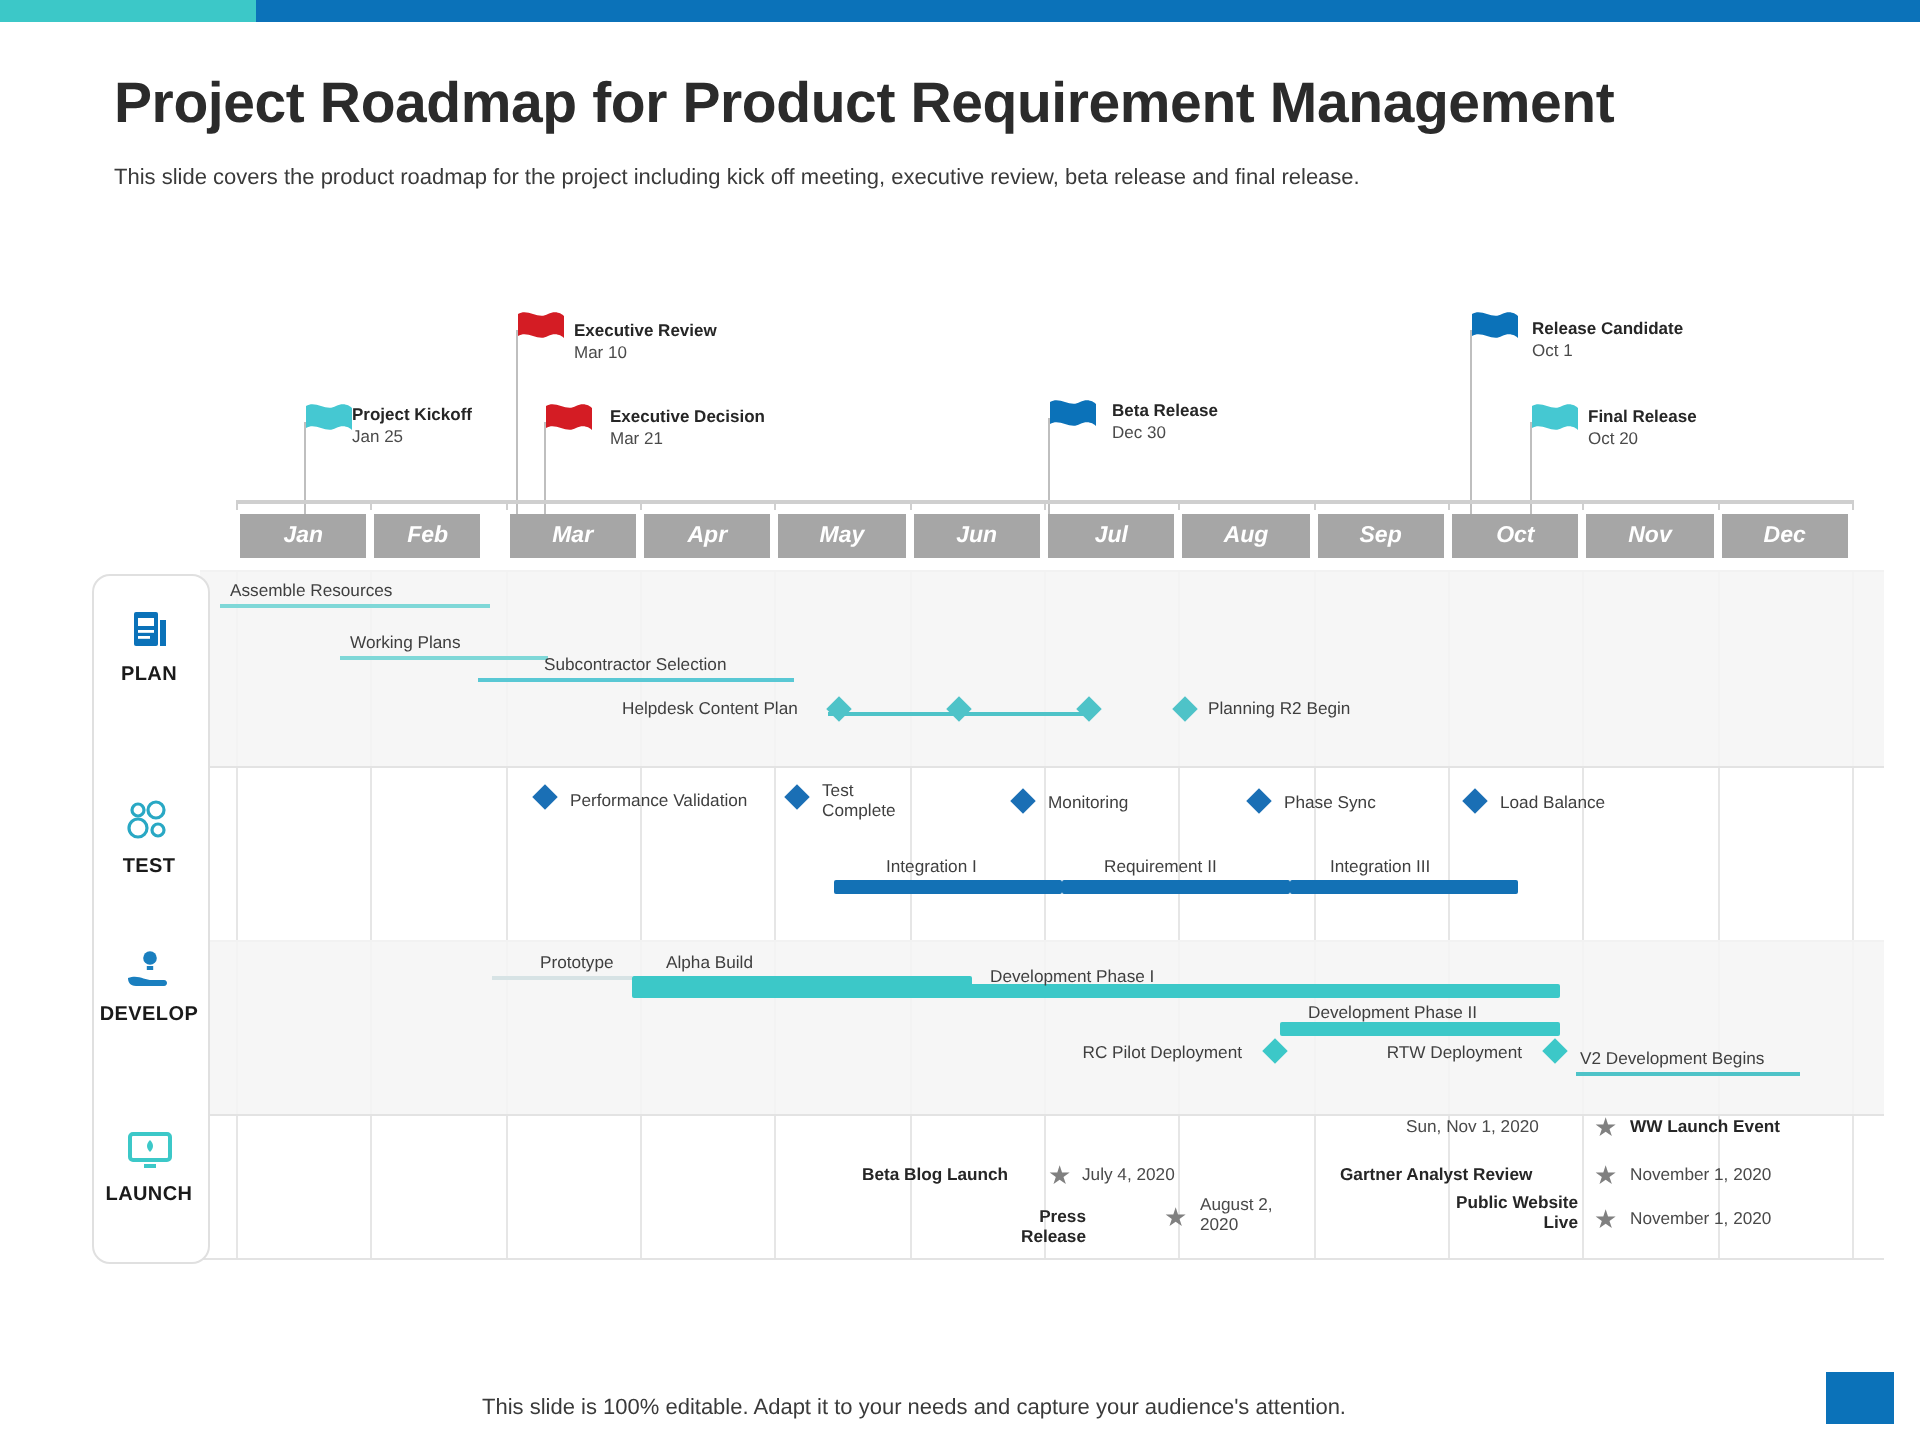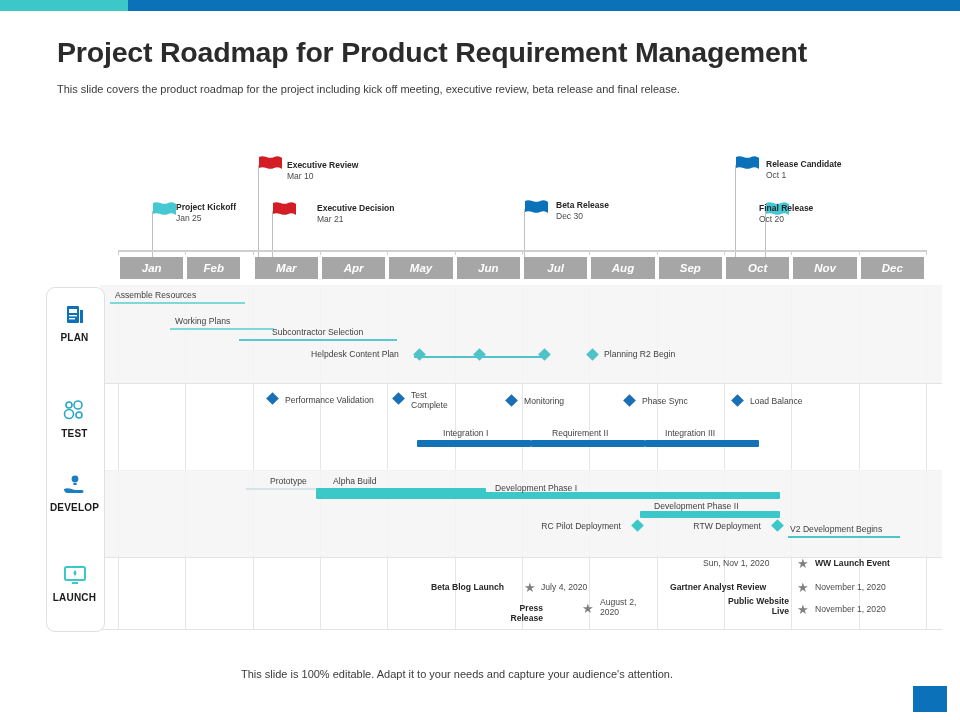--- a/index.html
+++ b/index.html
@@ -58,21 +58,21 @@
   
   .bar{position:absolute;height:7px;border-radius:1px;}
   .thinbar{position:absolute;height:1.5px;}
   .tlabel{position:absolute;font-size:8.6px;color:#3f3f3f;white-space:nowrap;}
   .tlabel.bold{font-weight:bold;color:#262626;}
   .diamond{position:absolute;width:9px;height:9px;transform:rotate(45deg);}
   .star{position:absolute;font-size:13px;line-height:13px;color:#808080;}
   .stardate{position:absolute;font-size:8.6px;color:#4a4a4a;white-space:nowrap;}
 
   .footer{
-    position:absolute;left:241px;top:668px;
+    position:absolute;left:241px;top:698px;
     font-size:11px;color:#3a3a3a;white-space:nowrap;
   }
   .cornerbox{position:absolute;left:913px;top:686px;width:34px;height:26px;background:#0b72b9;}
 </style>
 </head>
 <body>
 
 <div class="topbar">
   <div class="teal"></div>
   <div class="blue"></div>
@@ -101,21 +101,21 @@
     <div class="flaglabel" style="left: 287px; top: 160px;">
       <div class="ftitle">Executive Review</div>
       <div class="fdate">Mar 10</div>
     </div>
     <div class="flagwrap" style="left: 272px; top: 201px;">
       <div class="flagpole" style="left: 0px; top: 10px; height: 54px;"></div>
       <div class="flagshape"><svg width="25" height="22" viewBox="0 0 25 22">
           <path d="M1 2 C6 -1, 11 5, 16 2 C20 0, 23 2, 24 3 L24 14 C23 13, 20 11, 16 13 C11 16, 6 10, 1 13 Z" fill="#d41c24"></path>
         </svg></div>
     </div>
-    <div class="flaglabel" style="left: 305px; top: 203px; margin-left: 12px;">
+    <div class="flaglabel" style="left: 305px; top: 203px;">
       <div class="ftitle">Executive Decision</div>
       <div class="fdate">Mar 21</div>
     </div>
     <div class="flagwrap" style="left: 524px; top: 199px;">
       <div class="flagpole" style="left: 0px; top: 10px; height: 56px;"></div>
       <div class="flagshape"><svg width="25" height="22" viewBox="0 0 25 22">
           <path d="M1 2 C6 -1, 11 5, 16 2 C20 0, 23 2, 24 3 L24 14 C23 13, 20 11, 16 13 C11 16, 6 10, 1 13 Z" fill="#0b72b9"></path>
         </svg></div>
     </div>
     <div class="flaglabel" style="left: 556px; top: 200px;">
@@ -131,21 +131,21 @@
     <div class="flaglabel" style="left: 766px; top: 159px;">
       <div class="ftitle">Release Candidate</div>
       <div class="fdate">Oct 1</div>
     </div>
     <div class="flagwrap" style="left: 765px; top: 201px;">
       <div class="flagpole" style="left: 0px; top: 10px; height: 54px;"></div>
       <div class="flagshape"><svg width="25" height="22" viewBox="0 0 25 22">
           <path d="M1 2 C6 -1, 11 5, 16 2 C20 0, 23 2, 24 3 L24 14 C23 13, 20 11, 16 13 C11 16, 6 10, 1 13 Z" fill="#45c8d2"></path>
         </svg></div>
     </div>
-    <div class="flaglabel" style="left: 759px; top: 203px;">
+    <div class="flaglabel" style="left: 794px; top: 203px;">
       <div class="ftitle">Final Release</div>
       <div class="fdate">Oct 20</div>
     </div>
   </div>
 
 <div class="tl-axis"></div>
 <div id="ticks-layer">
     <div class="tick" style="left: 118px;"></div>
     <div class="tick" style="left: 185.333px;"></div>
     <div class="tick" style="left: 252.667px;"></div>

